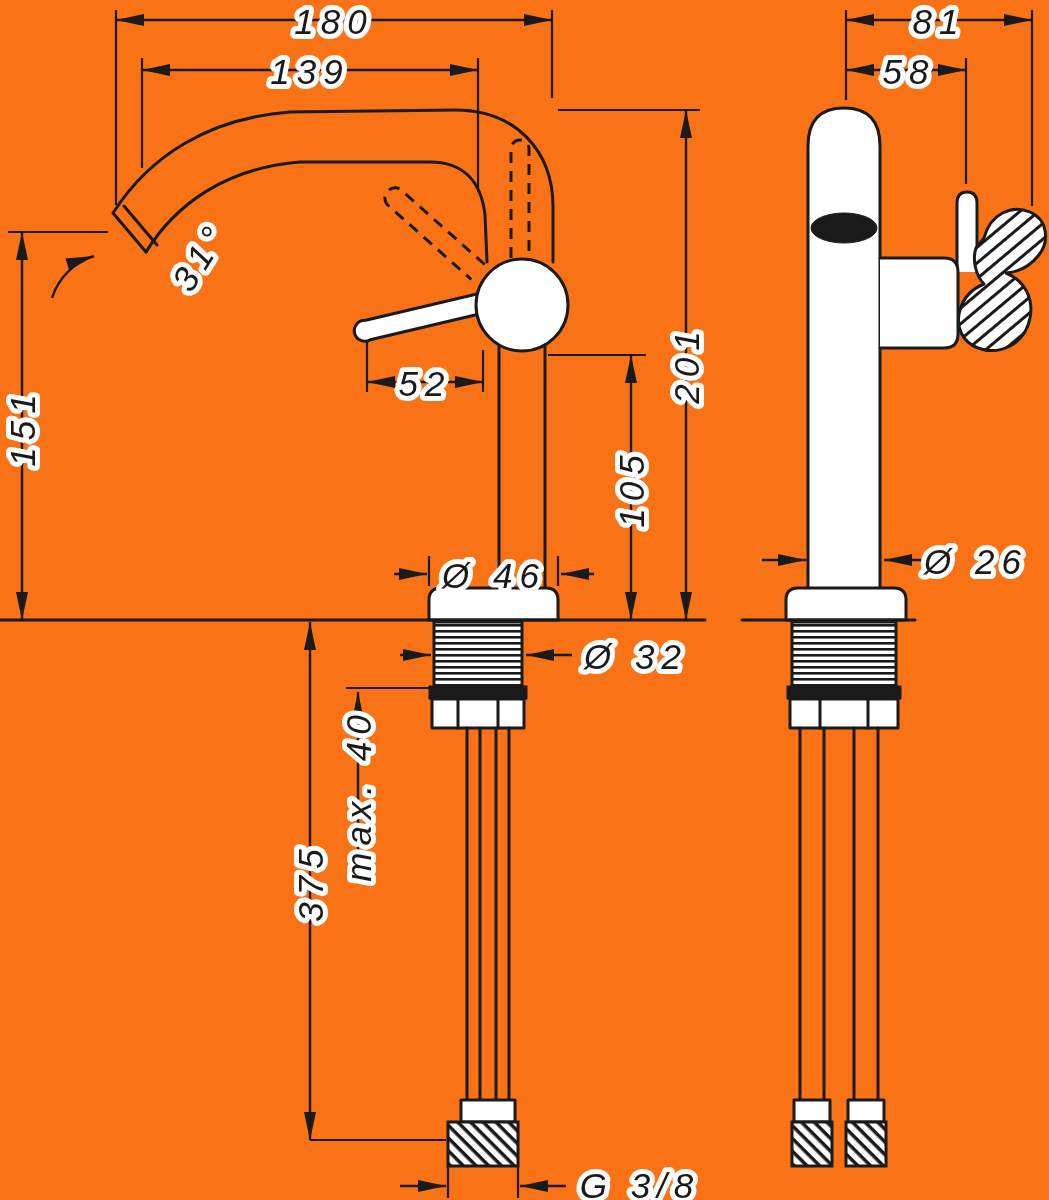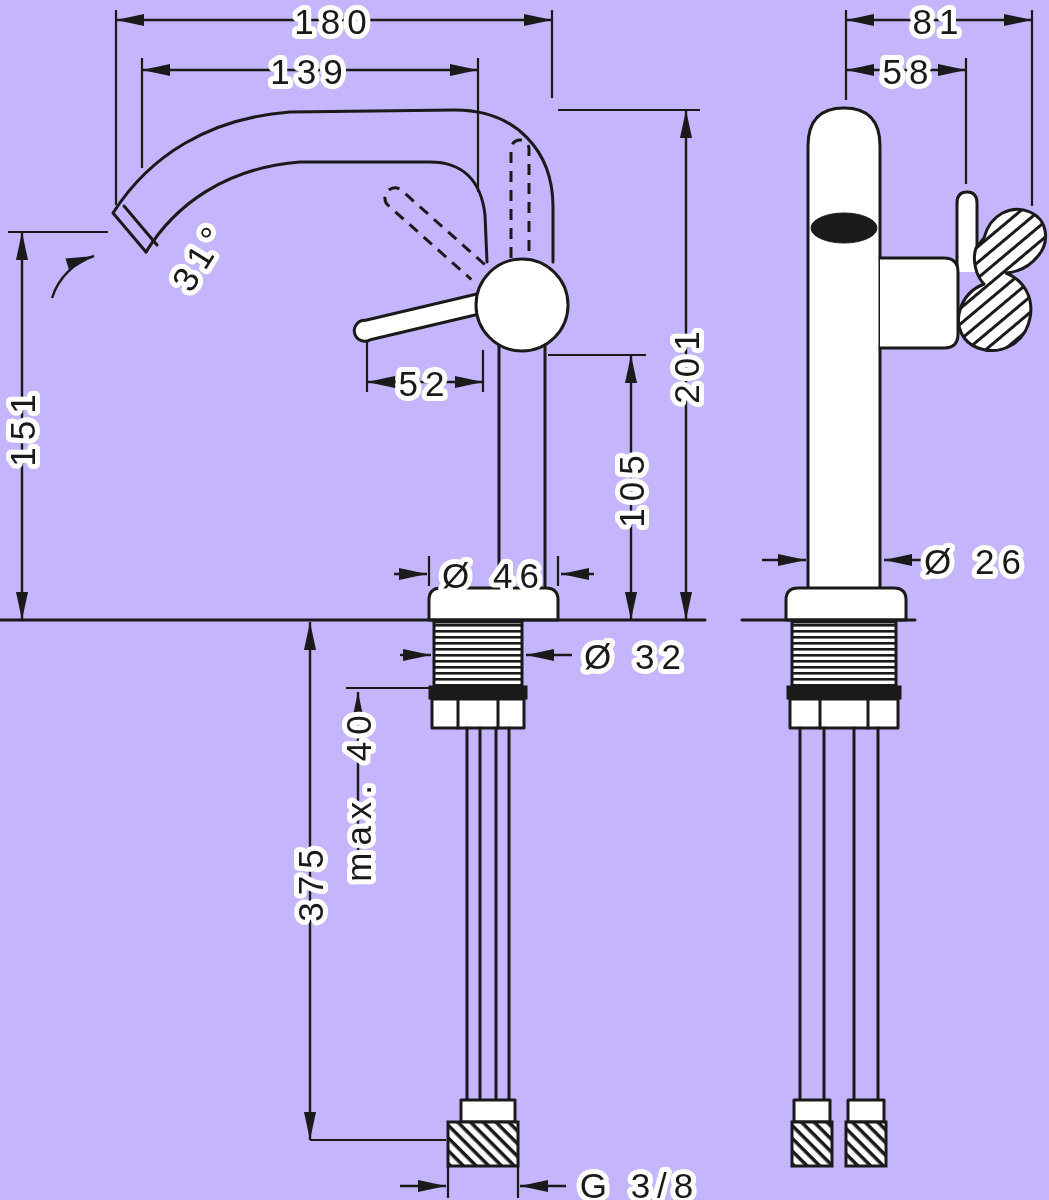--- a/index.html
+++ b/index.html
@@ -4,22 +4,23 @@
 <style>
   html, body {
     margin: 0;
     padding: 0;
     background: #ffffff;
   }
   #stage {
     position: relative;
     width: 1049px;
     height: 1200px;
-    background: #c4b5fd;
+    background: #f97316;
     overflow: hidden;
+    font-style: italic;
   }
   svg { display: block; }
 
   .outline {
     fill: none;
     stroke: #1a1a1a;
     stroke-width: 3;
     stroke-linecap: round;
     stroke-linejoin: round;
   }

